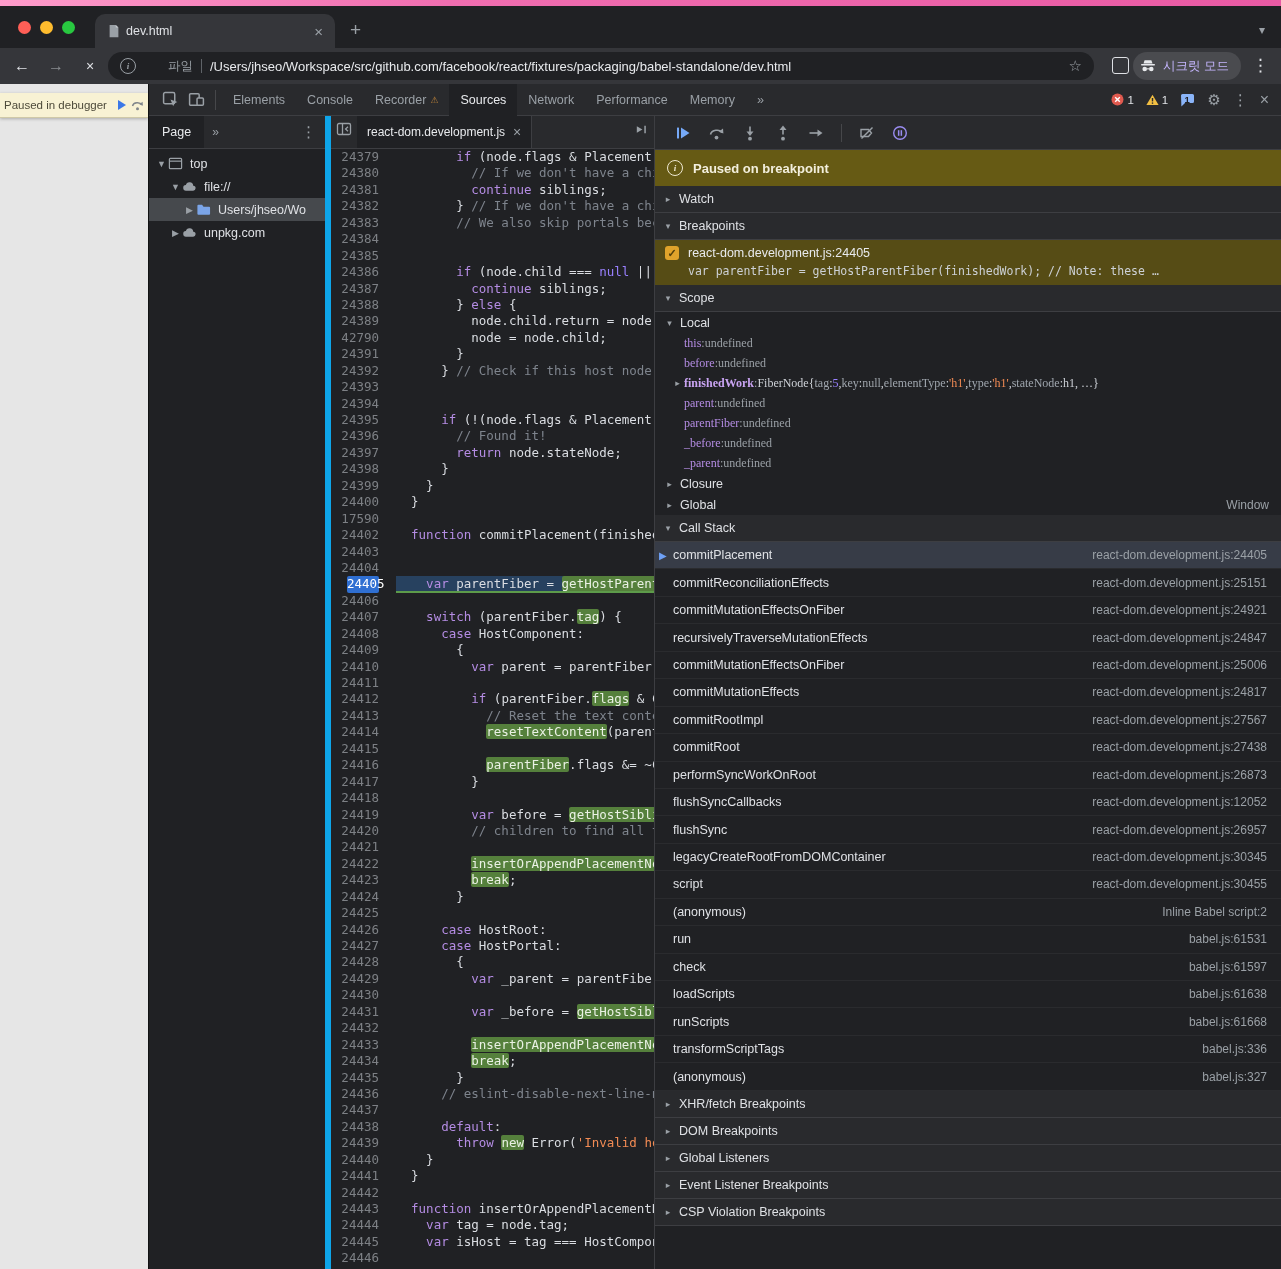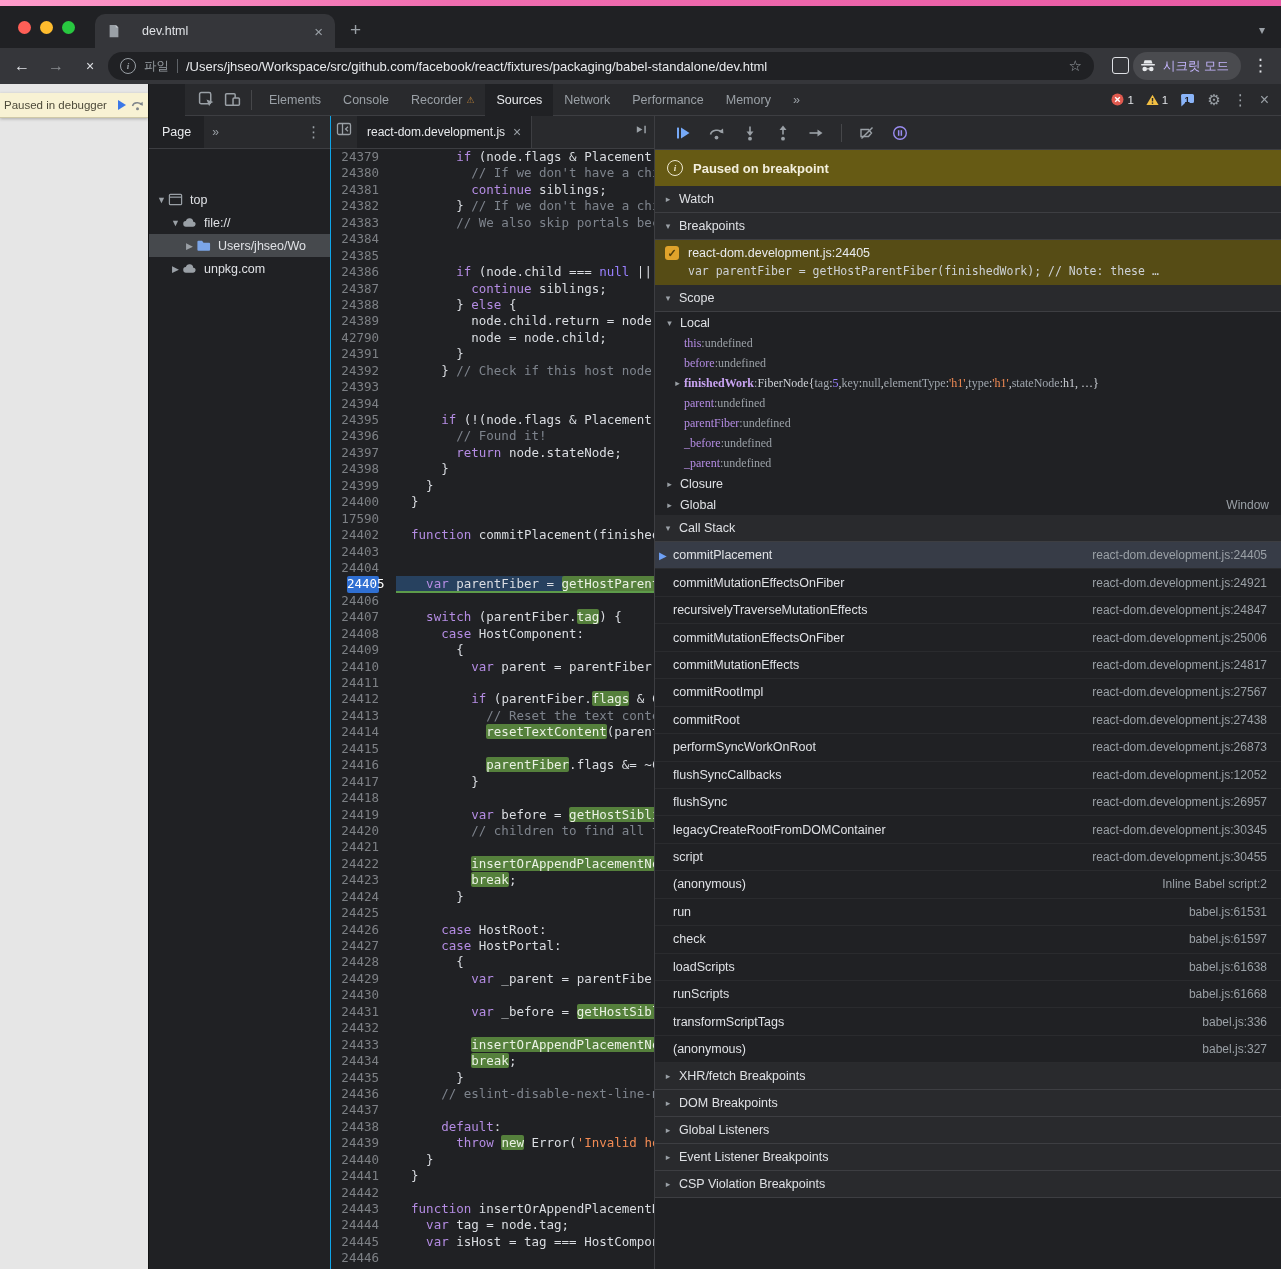--- a/index.html
+++ b/index.html
@@ -7,70 +7,70 @@
           font-family:"Liberation Sans",sans-serif;-webkit-font-smoothing:antialiased;}
 
   
   .pink-strip{position:absolute;top:0;left:0;right:0;height:6px;
               background:linear-gradient(90deg,#ff9ccb,#f06eb0 35%,#e95aa4);}
   .tabstrip{position:absolute;top:6px;left:0;right:0;height:42px;background:#202124;}
   .traffic{position:absolute;top:15px;left:18px;display:flex;gap:9px;}
   .light{width:13px;height:13px;border-radius:50%;}
   .l-red{background:#ff5f57}.l-yellow{background:#febc2e}.l-green{background:#28c840}
   .tab{position:absolute;left:95px;top:8px;width:240px;height:34px;background:#35363a;
-       border-radius:10px 10px 0 0;display:flex;align-items:center;padding:0 12px;gap:19px;box-sizing:border-box;}
+       border-radius:10px 10px 0 0;display:flex;align-items:center;padding:0 12px;gap:3px;box-sizing:border-box;}
   .tab-title{color:#dfe1e5;font-size:12.5px;flex:1;white-space:nowrap;overflow:hidden;}
   .tab-close{color:#9aa0a6;font-size:15px;line-height:1;}
   .newtab{position:absolute;left:350px;top:14px;color:#9aa0a6;font-size:19px;line-height:1;}
   .tabsearch{position:absolute;right:16px;top:17px;color:#9aa0a6;font-size:12px;}
 
   .navbar{position:absolute;top:48px;left:0;right:0;height:36px;background:#35363a;}
   .nav-ico{position:absolute;top:0;height:36px;display:flex;align-items:center;justify-content:center;
            width:24px;color:#dfe1e5;font-size:16px;}
   .urlbar{position:absolute;left:108px;top:4px;width:986px;height:28px;background:#202124;border-radius:14px;
           display:flex;align-items:center;padding:0 12px;gap:8px;box-sizing:border-box;}
   .info-i{width:14px;height:14px;border:1.3px solid #9aa0a6;border-radius:50%;color:#9aa0a6;
           font:italic bold 9px "Liberation Serif",serif;display:flex;align-items:center;justify-content:center;flex:none;}
-  .scheme{color:#9aa0a6;font-size:12.5px;flex:none;}
+  .scheme{color:#9aa0a6;font-size:12.5px;flex:none;margin-left:24px;}
   .url-sep{width:1px;height:14px;background:#5f6368;flex:none;}
   .url-text{color:#e8eaed;font-size:13px;flex:1;white-space:nowrap;overflow:hidden;}
   .star{color:#9aa0a6;font-size:15px;flex:none;}
   .sidepanel{position:absolute;right:152px;top:9px;width:15px;height:15px;border:1.6px solid #dfe1e5;border-radius:3px;}
   .incognito{position:absolute;right:40px;top:4px;height:28px;background:#4a4b4f;border-radius:14px;
              display:flex;align-items:center;gap:7px;padding:0 12px 0 7px;}
   .incog-label{color:#c4b5fd;font-size:12.5px;}
   .menu-dots{position:absolute;right:12px;top:7px;color:#dfe1e5;font-size:17px;}
 
   
   .page-area{position:absolute;top:84px;left:0;width:148px;bottom:0;background:#e6e6e6;}
   .paused-overlay{position:absolute;top:9px;left:0;right:0;height:25px;background:#f8f2d4;
                   border-bottom:1px solid #cfc9a8;box-shadow:0 1px 3px rgba(0,0,0,.25);
                   display:flex;align-items:center;gap:3px;padding:0 4px;box-sizing:border-box;}
   .po-text{font-size:11.5px;color:#4d4a3a;flex:1;min-width:0;white-space:nowrap;overflow:hidden;text-overflow:ellipsis;}
   .po-btn{flex:none;display:flex;align-items:center;}
 
   
-  .devtools{position:absolute;top:84px;left:148px;right:0;bottom:0;background:#202124;border-left:1px solid rgba(0,0,0,.45);box-sizing:border-box;padding-left:36px;}
+  .devtools{position:absolute;top:84px;left:148px;right:0;bottom:0;background:#202124;border-left:1px solid rgba(0,0,0,.45);box-sizing:border-box;}
   .dt-toolbar{height:32px;background:#292a2d;border-bottom:1px solid #3d3e42;display:flex;align-items:center;padding-left:8px;box-sizing:border-box;}
   .tbtn{display:flex;align-items:center;justify-content:center;width:26px;height:26px;flex:none;}
   .tsep{width:1px;height:20px;background:#46474a;margin:0 6px;flex:none;}
   .dt-tab{height:32px;display:flex;align-items:center;padding:0 11px;color:#9aa0a6;font-size:12.5px;flex:none;gap:4px;box-sizing:border-box;}
   .dt-tab.sel{background:#202124;color:#e8eaed;}
   .rec-warn{font-size:9px;color:#c7883a;}
   .dt-right{margin-left:auto;display:flex;align-items:center;gap:12px;padding-right:12px;}
   .cnt{color:#dfe1e5;font-size:11.5px;margin-left:3px;}
   .badge{display:flex;align-items:center;}
   .issue-wrap{position:relative;display:flex;align-items:center;}
   .issue-count{position:absolute;left:0;top:1px;width:14px;text-align:center;font-size:9.5px;color:#202124;font-weight:bold;}
   .glyph{color:#9aa0a6;font-size:15px;line-height:1;}
 
   .dt-body{position:absolute;top:32px;left:0;right:0;bottom:0;display:flex;}
 
   
-  .nav-pane{width:182px;flex:none;border-right:1px solid #0ea5e9;display:flex;flex-direction:column;box-sizing:border-box;gap:36px;}
+  .nav-pane{width:182px;flex:none;border-right:6px solid #0ea5e9;display:flex;flex-direction:column;box-sizing:border-box;}
   .nav-header{height:33px;background:#292a2d;border-bottom:1px solid #3d3e42;display:flex;align-items:center;flex:none;box-sizing:border-box;}
   .nav-tab{height:100%;display:flex;align-items:center;padding:0 13px;background:#202124;color:#e8eaed;font-size:12.5px;}
   .nav-more{color:#9aa0a6;font-size:12px;margin-left:8px;}
   .nav-menu{margin-left:auto;margin-right:9px;color:#9aa0a6;font-size:15px;}
   .nav-tree{flex:1;padding-top:3px;overflow:hidden;}
   .tree-row{height:23px;display:flex;align-items:center;font-size:12.5px;color:#dfe1e5;white-space:nowrap;overflow:hidden;}
   .tree-row.sel{background:#46494d;}
   .tw{color:#9aa0a6;font-size:9px;width:13px;text-align:center;flex:none;}
   .ticon{width:16px;height:16px;flex:none;margin-right:6px;display:flex;align-items:center;}
   .ind0{padding-left:6px}.ind1{padding-left:20px}.ind2{padding-left:34px}
@@ -553,20 +553,24 @@
           <span class="tw">▾</span>
           <span>Call Stack</span>
         </div>
         <div id="callstack">
             <div class="cs-row active">
               <span class="cs-arrow">▶</span>
               <span class="cs-fn">commitPlacement</span>
               <span class="cs-loc">react-dom.development.js:24405</span>
             </div>
             <div class="cs-row">
+              <span class="cs-fn">commitReconciliationEffects</span>
+              <span class="cs-loc">react-dom.development.js:25151</span>
+            </div>
+            <div class="cs-row">
               <span class="cs-fn">commitMutationEffectsOnFiber</span>
               <span class="cs-loc">react-dom.development.js:24921</span>
             </div>
             <div class="cs-row">
               <span class="cs-fn">recursivelyTraverseMutationEffects</span>
               <span class="cs-loc">react-dom.development.js:24847</span>
             </div>
             <div class="cs-row">
               <span class="cs-fn">commitMutationEffectsOnFiber</span>
               <span class="cs-loc">react-dom.development.js:25006</span>

